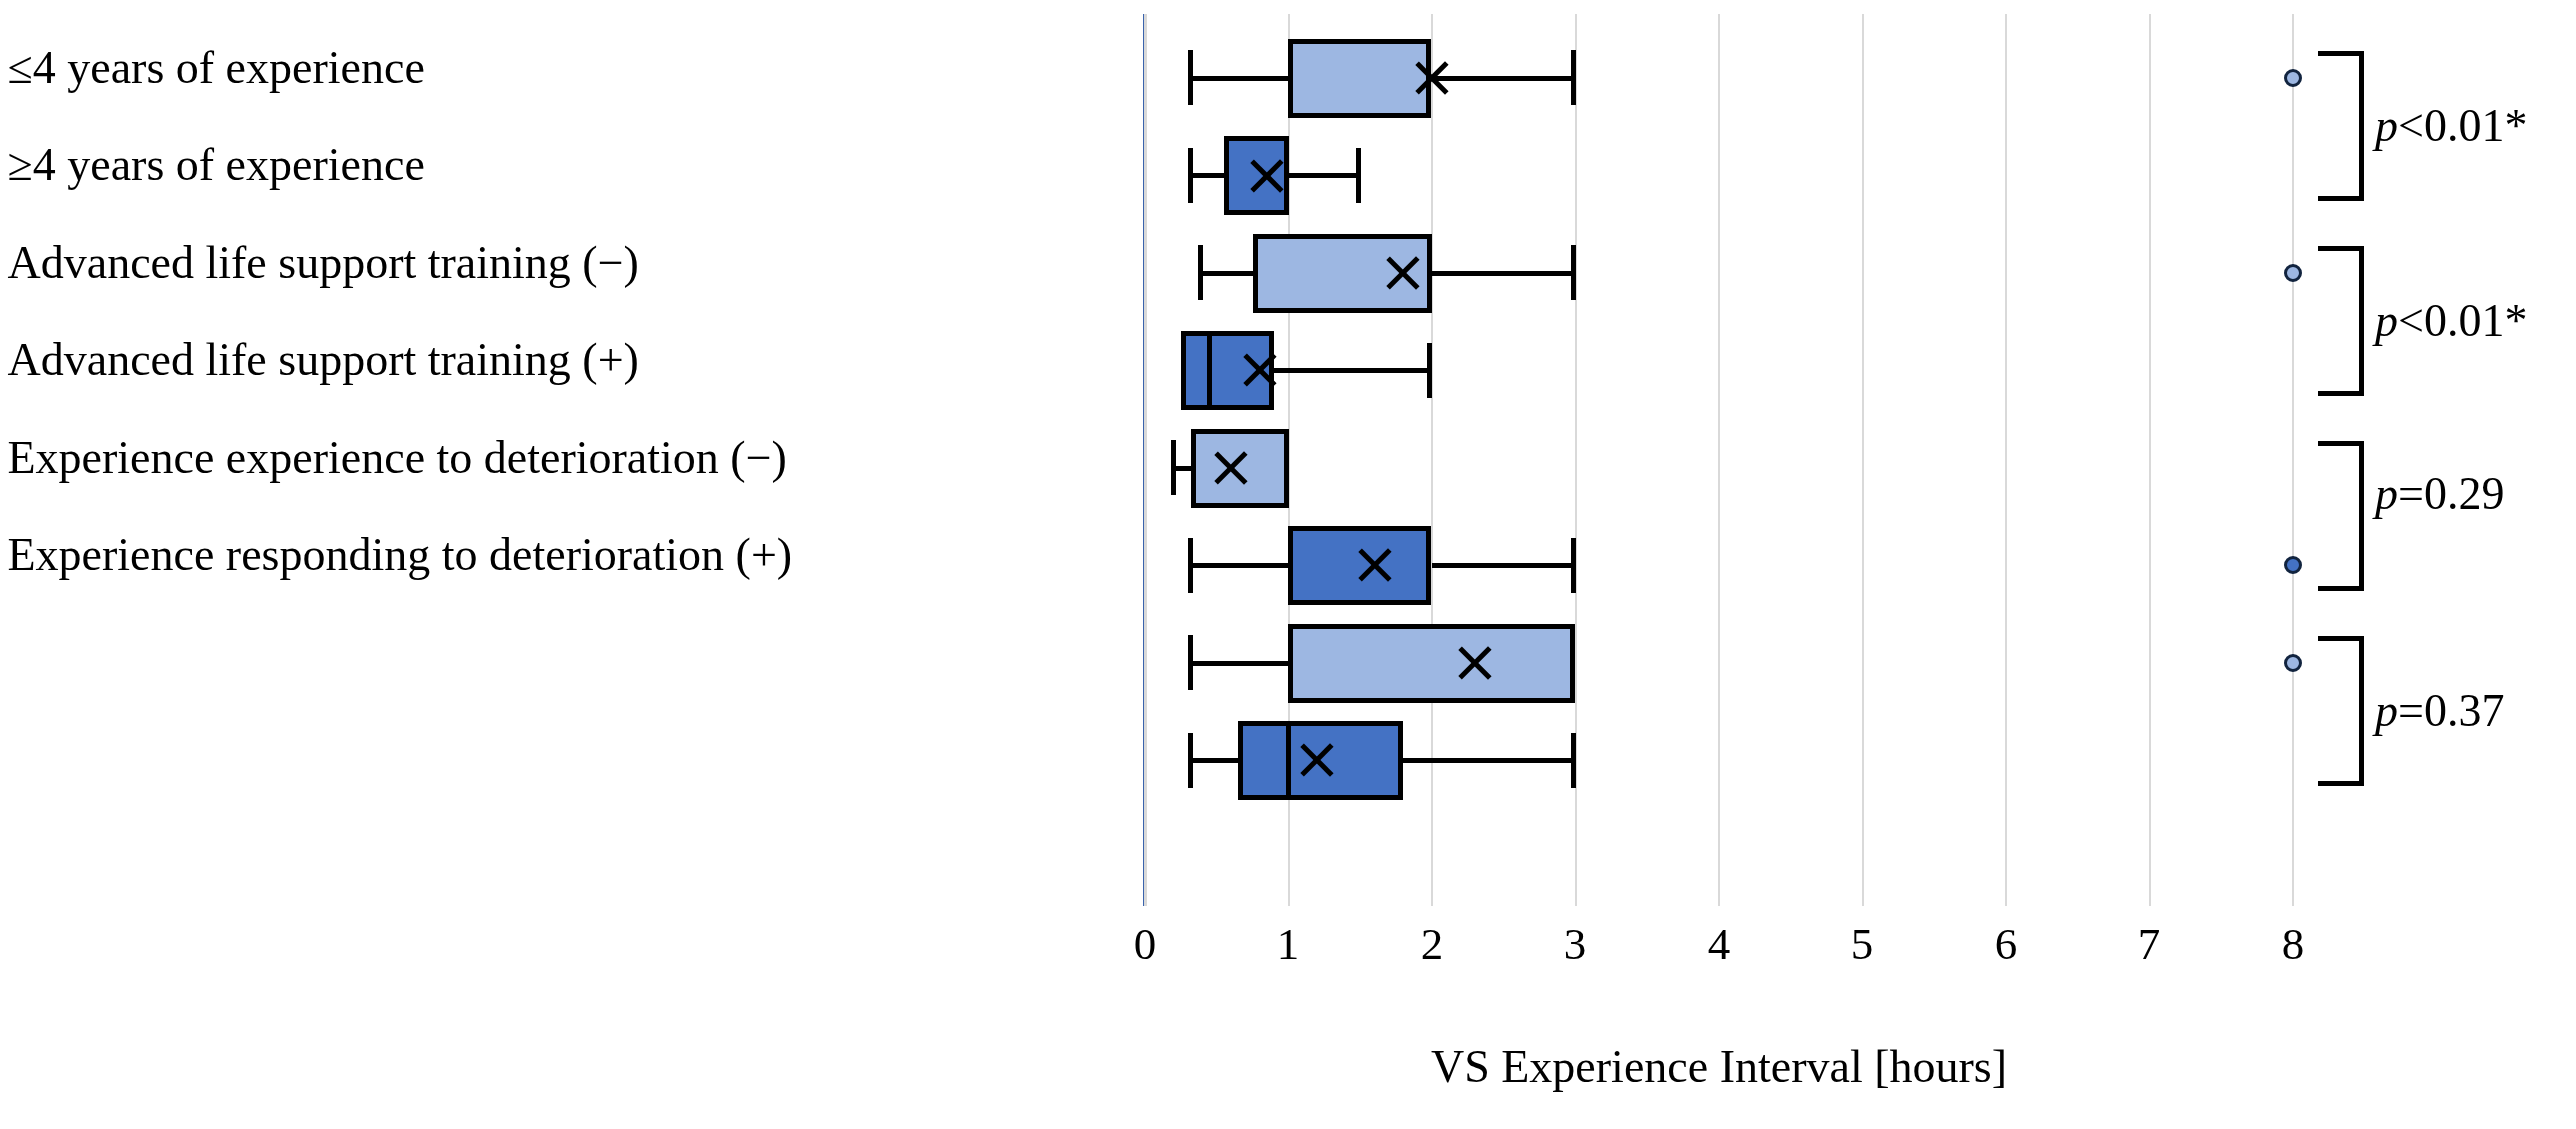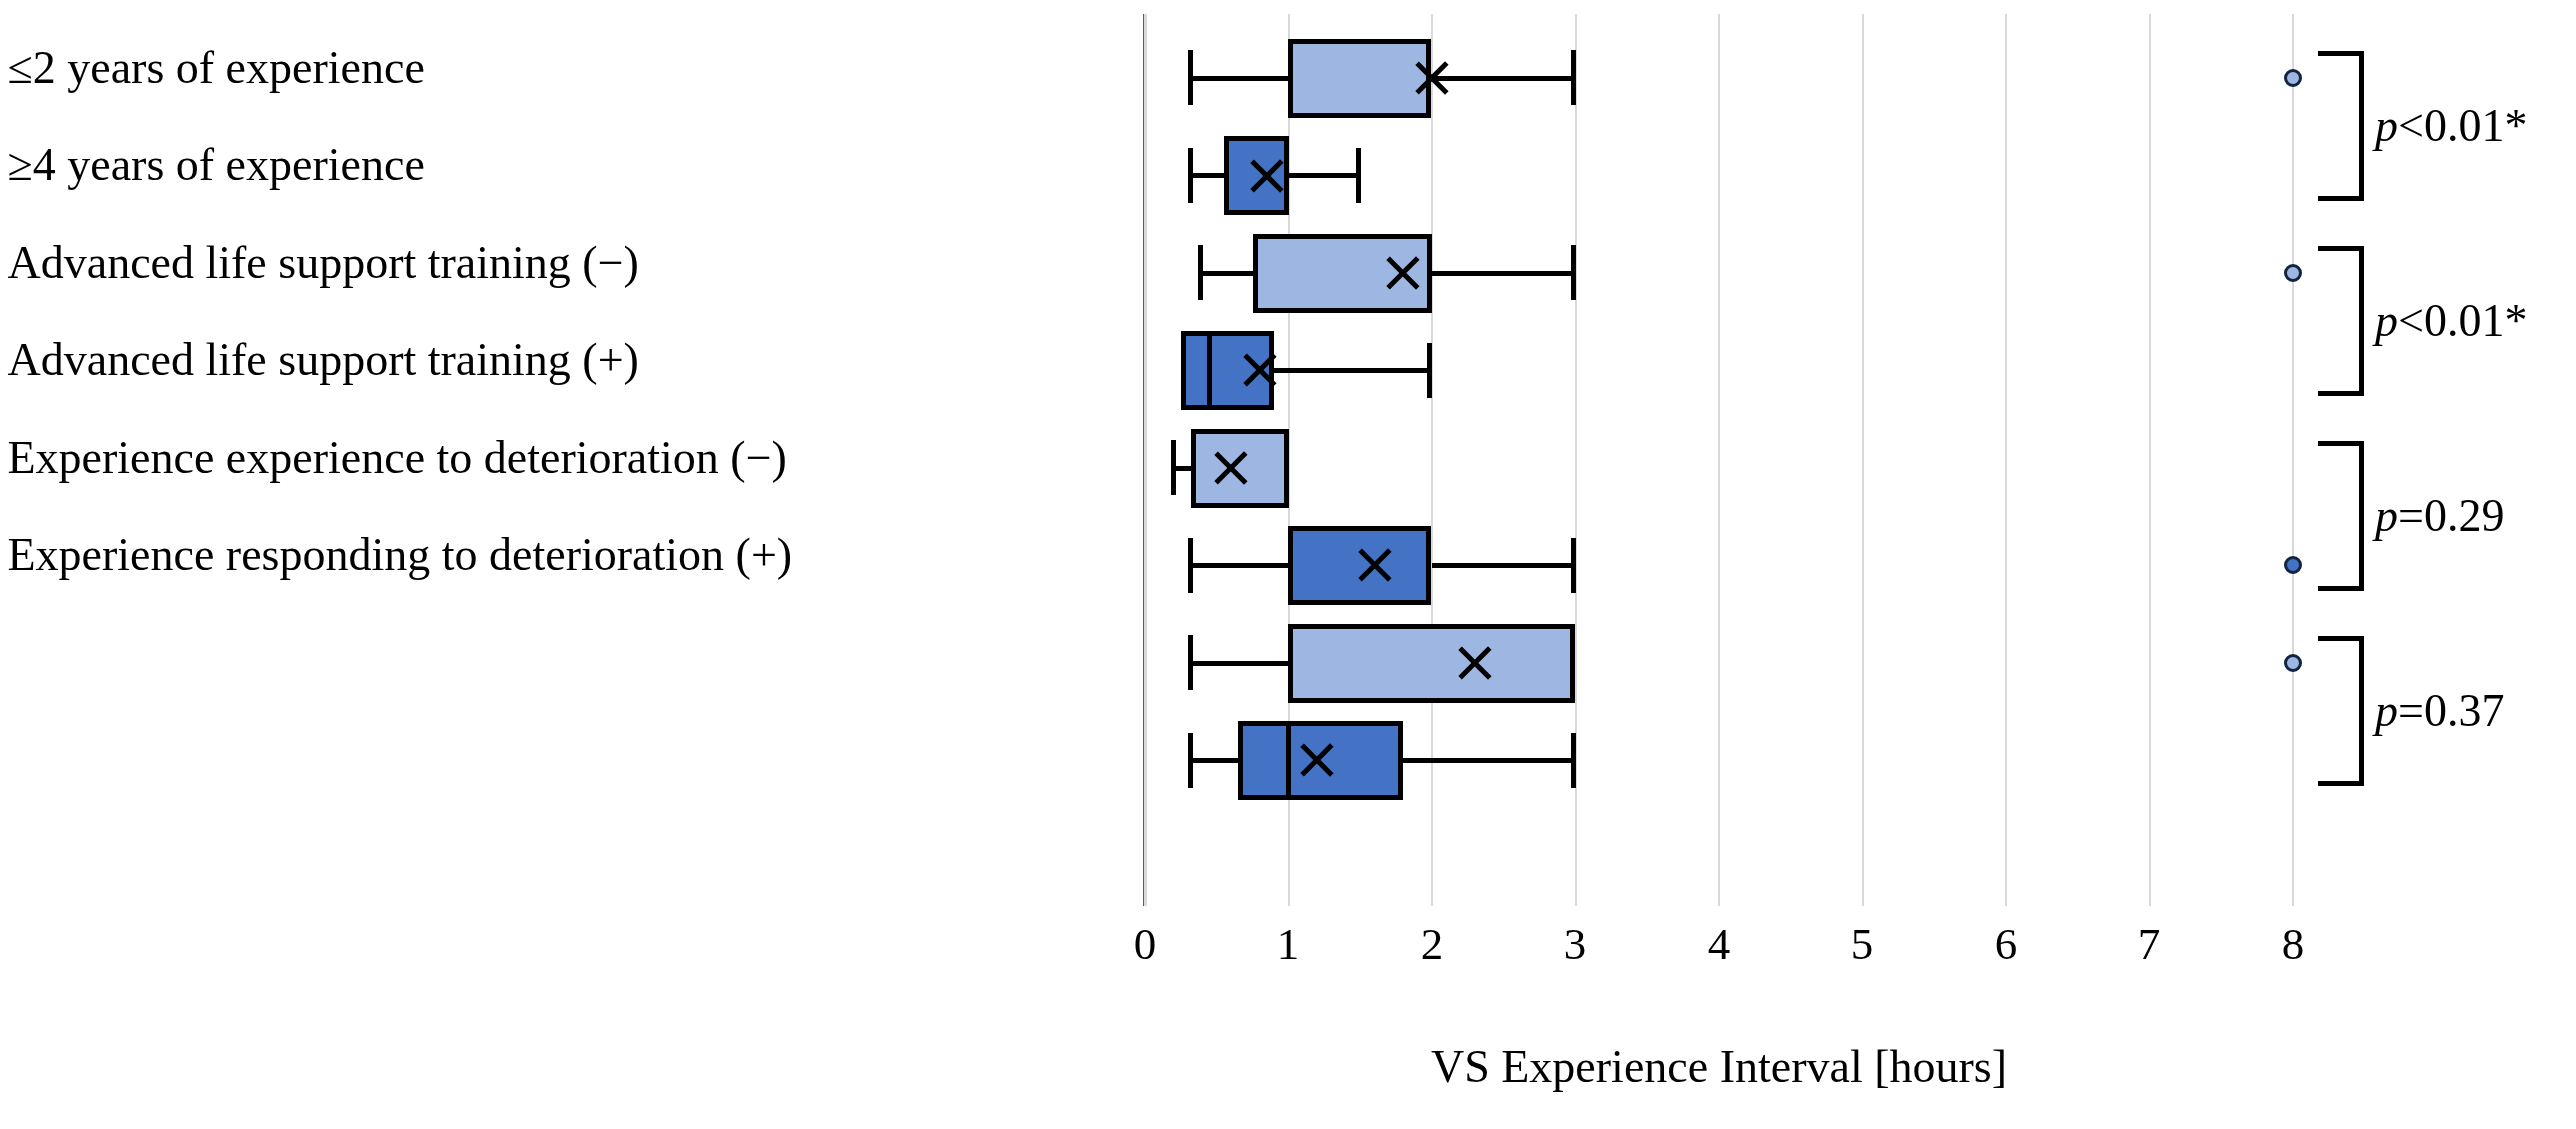--- a/index.html
+++ b/index.html
@@ -62,21 +62,21 @@
     position:absolute;font-size:46px;line-height:46px;color:#000;white-space:nowrap;
     font-family:"Liberation Serif","DejaVu Serif",serif;
   }
   .pval i{font-style:italic;}
 </style>
 </head>
 <body>
 
 <div id="root">
 
-  <div class="cat-label" style="top:45px">≤2 years of experience</div>
+  <div class="cat-label" style="top:45px">≤4 years of experience</div>
   <div class="cat-label" style="top:142px">≥4 years of experience</div>
   <div class="cat-label" style="top:240px">Advanced life support training (−)</div>
   <div class="cat-label" style="top:337px">Advanced life support training (+)</div>
   <div class="cat-label" style="top:435px">Experience experience to deterioration (−)</div>
   <div class="cat-label" style="top:532px">Experience responding to deterioration (+)</div>
 
   <div id="plot">
     <div class="axisline"></div>
     <div id="gridlines">
         <div class="gridline" style="left: -0.7px;"></div>
@@ -182,21 +182,21 @@
         <div class="bk-t"></div>
         <div class="bk-v"></div>
         <div class="bk-b"></div>
       </div>
       <div class="pval" style="left: 2375px; top: 298px;"><i>p</i>&lt;0.01*</div>
       <div class="bracket" style="left: 2318px; top: 441px; width: 46px; height: 150px;">
         <div class="bk-t"></div>
         <div class="bk-v"></div>
         <div class="bk-b"></div>
       </div>
-      <div class="pval" style="left: 2375px; top: 493px;"><i>p</i>=0.29</div>
+      <div class="pval" style="left: 2375px; top: 471px;"><i>p</i>=0.29</div>
       <div class="bracket" style="left: 2318px; top: 636px; width: 46px; height: 150px;">
         <div class="bk-t"></div>
         <div class="bk-v"></div>
         <div class="bk-b"></div>
       </div>
       <div class="pval" style="left: 2375px; top: 688px;"><i>p</i>=0.37</div>
     </div>
 
 </div>
 

